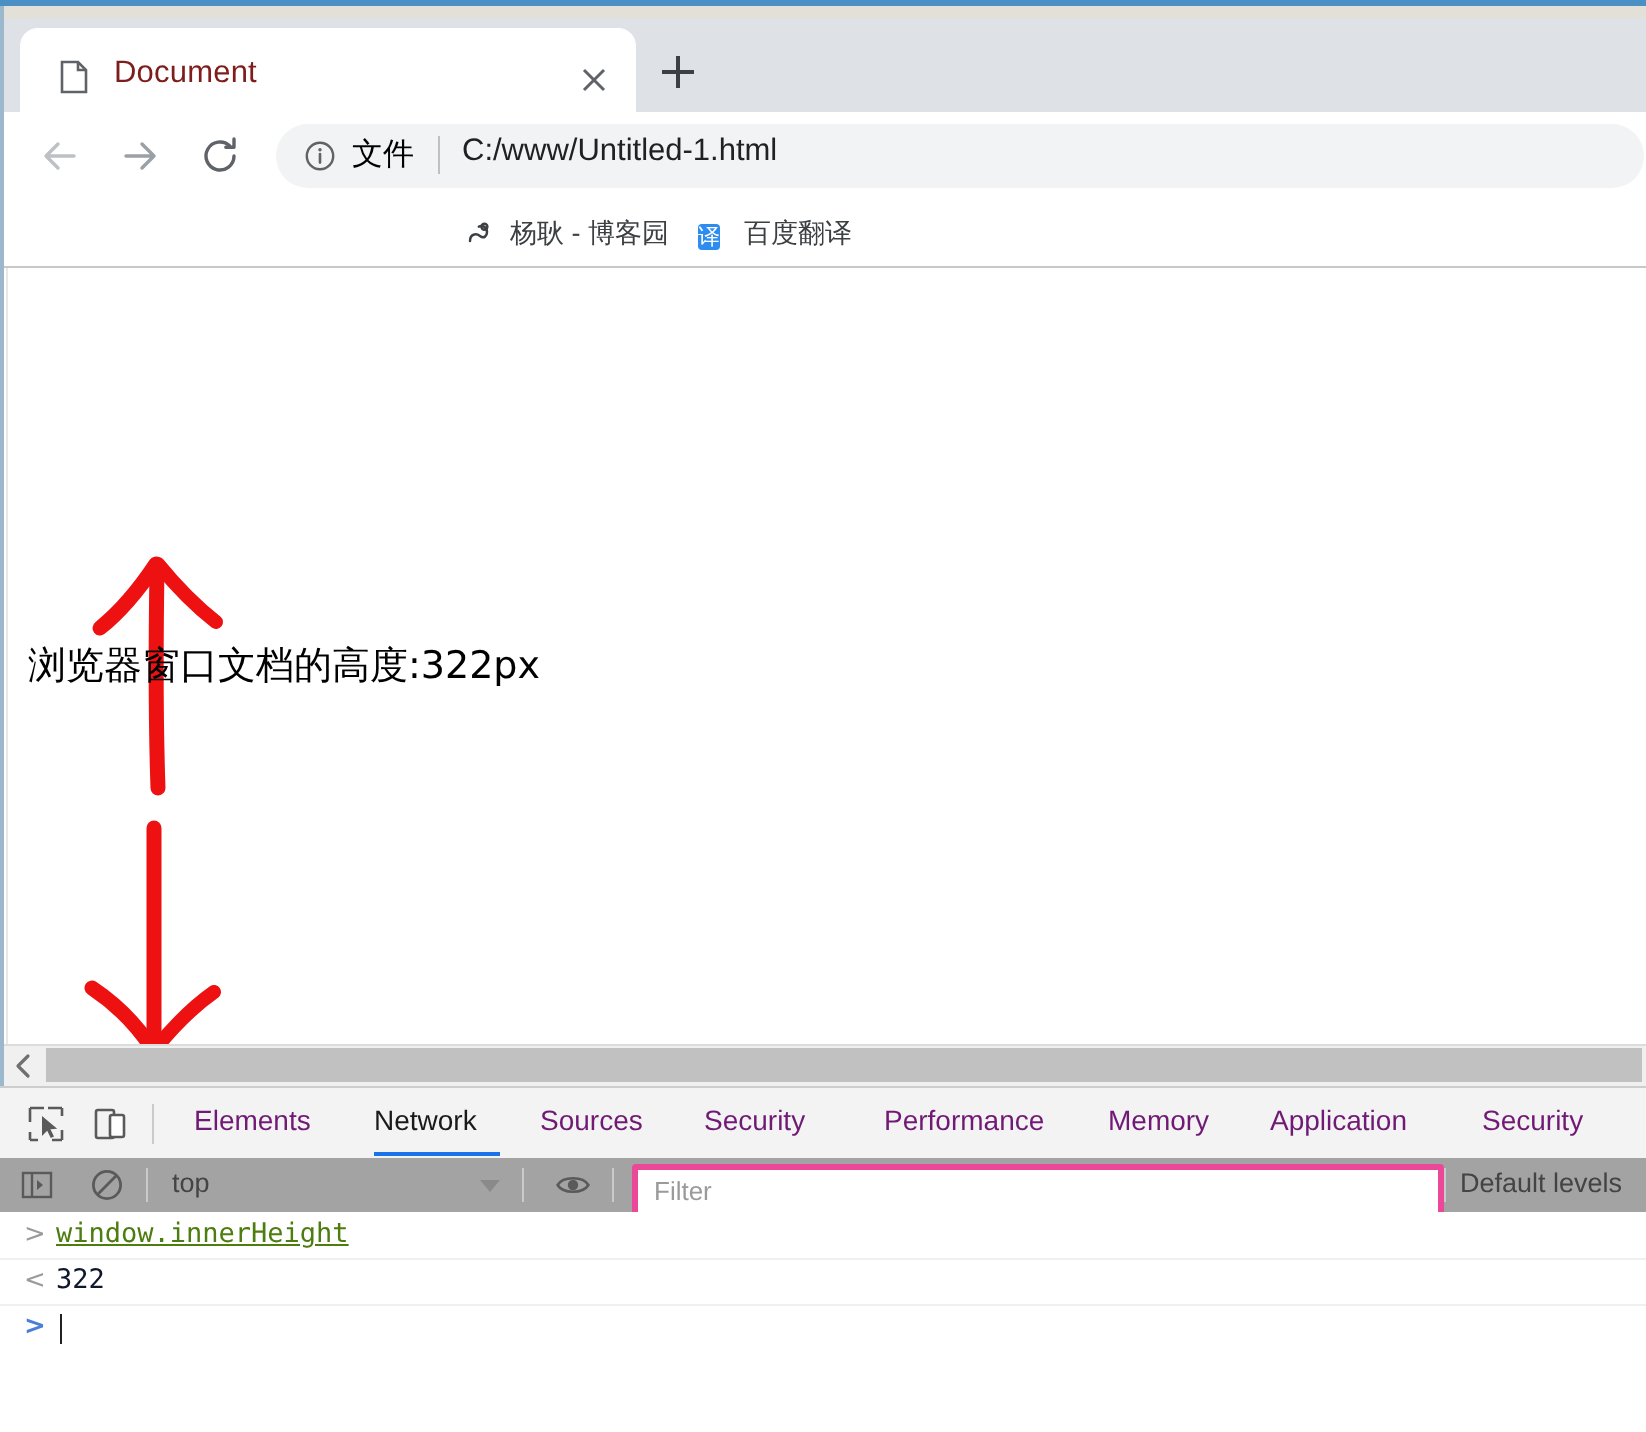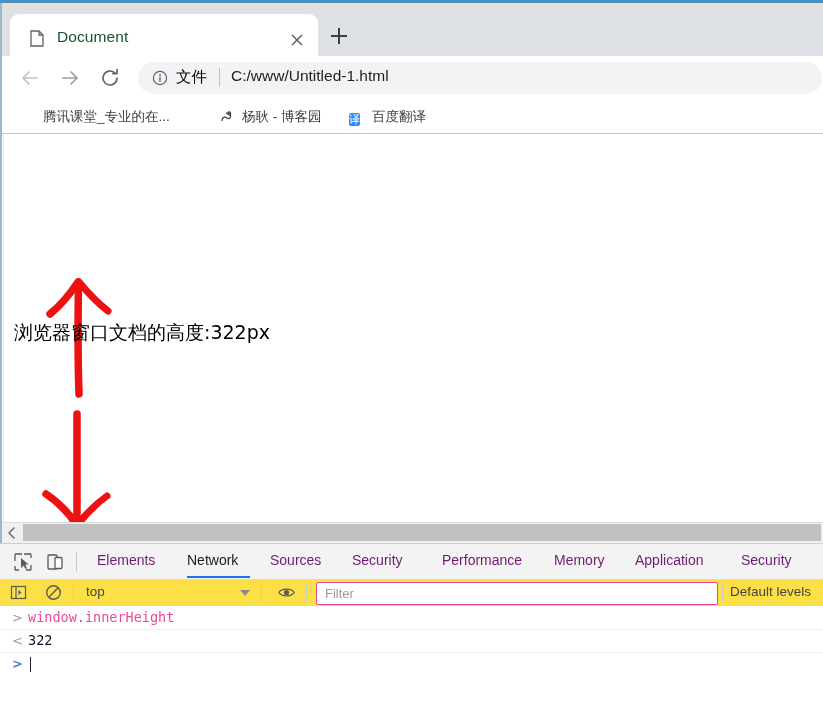--- a/index.html
+++ b/index.html
@@ -60,21 +60,21 @@
   }
   #tab-favicon {
     position: absolute;
     left: 20px; top: 16px;
     width: 14px; height: 17px;
   }
   #tab-title {
     position: absolute;
     left: 47px; top: 14px;
     font-size: 15.5px;
-    color: #14532d;
+    color: #7f1d1d;
     letter-spacing: 0.1px;
     white-space: nowrap;
     text-align: center;
   }
   #tab-close {
     position: absolute;
     left: 277px; top: 16px;
     width: 20px; height: 20px;
     cursor: pointer;
   }
@@ -278,21 +278,21 @@
     position: absolute;
     height: 2px;
     background: #1a73e8;
     top: 32px;
   }
 
   #console-toolbar {
     position: absolute;
     left: 0; top: 35px;
     width: 823px; height: 27px;
-    background: #fde047;
+    background: #a3a3a3;
     border-bottom: 1px solid #cdcdcd;
   }
   .ct-icon {
     position: absolute;
     top: 4px;
     width: 19px; height: 19px;
     cursor: pointer;
   }
   #ct-sidebar-toggle { left: 9px; }
   #ct-clear          { left: 44px; }
@@ -314,21 +314,21 @@
     cursor: pointer;
   }
   #ct-sep2 { position: absolute; left: 261px; top: 5px; width: 1px; height: 17px; background: #cacaca; }
   #ct-eye  { left: 277px; }
   #ct-sep3 { position: absolute; left: 306px; top: 5px; width: 1px; height: 17px; background: #cacaca; }
   #ct-filter {
     position: absolute;
     left: 316px; top: 3px;
     width: 400px; height: 21px;
     background: #ffffff;
-    border: 1px solid #ec4899;
+    border: 3px solid #ec4899;
     border-radius: 2px;
   }
   #ct-filter-text {
     position: absolute;
     left: 8px; top: 3px;
     font-size: 13px;
     color: #9a9a9a;
   }
   #ct-sep4 { position: absolute; left: 722px; top: 5px; width: 1px; height: 17px; background: #cacaca; }
   #ct-levels {
@@ -364,21 +364,21 @@
     font-family: "DejaVu Sans", sans-serif;
   }
   .marker-in  { color: #9a9a9a; }
   .marker-out { color: #9a9a9a; }
   .marker-prompt { color: #4a7fd6; font-weight: bold; }
   .console-text {
     position: absolute;
     left: 28px; top: 3px;
     font-size: 13.5px;
   }
-  .console-text.cmd { color: #ec4899; }
+  .console-text.cmd { color: #4d7c0f; text-decoration: underline; }
   .console-text.val { color: #0f172a; }
   #console-caret {
     position: absolute;
     left: 30px; top: 5px;
     width: 1px; height: 15px;
     background: #202124;
   }
 </style>
 </head>
 <body>
@@ -437,28 +437,22 @@
           <circle cx="8" cy="4.9" r="0.85" fill="#5f6368"></circle>
         </svg>
       </span>
       <span id="omnibox-scheme">文件</span>
       <span id="omnibox-sep"></span>
       <span id="omnibox-url">C:/www/Untitled-1.html</span>
     </div>
   </div>
 
   <div id="bookmarks-bar">
-    <div class="bookmark-item" style="left:18px">
-      <span class="bm-icon">
-        <span class="icon-tencent-diamond"></span>
-      </span>
-      <span class="bookmark-label">腾讯课堂_专业的在...</span>
-    </div>
-
-    <div class="bookmark-item" style="left:217px">
+
+    <div class="bookmark-item" style="left:230px">
       <span class="bm-icon">
         <svg width="16" height="16" viewBox="0 0 16 16">
           <path d="M3 11.5 C3 8, 6 7.5, 8 9 C10 10.5, 11.5 9, 11.5 7 C11.5 4.7, 9.4 3.4, 7.4 4.3" fill="none" stroke="#3c4043" stroke-width="1.25" stroke-linecap="round"></path>
           <circle cx="10.2" cy="4.4" r="1.5" fill="none" stroke="#3c4043" stroke-width="1.2"></circle>
         </svg>
       </span>
       <span class="bookmark-label">杨耿 - 博客园</span>
     </div>
 
     <div class="bookmark-item" style="left:347px">

